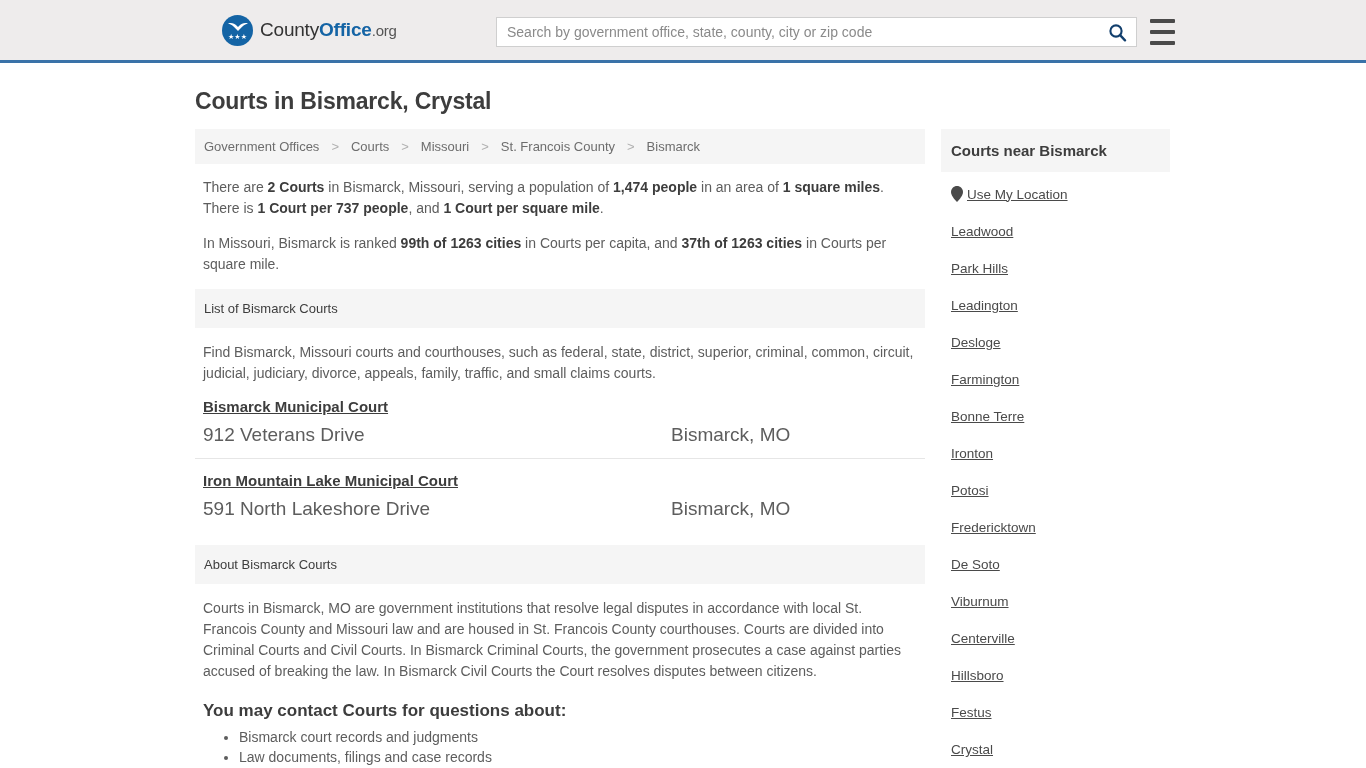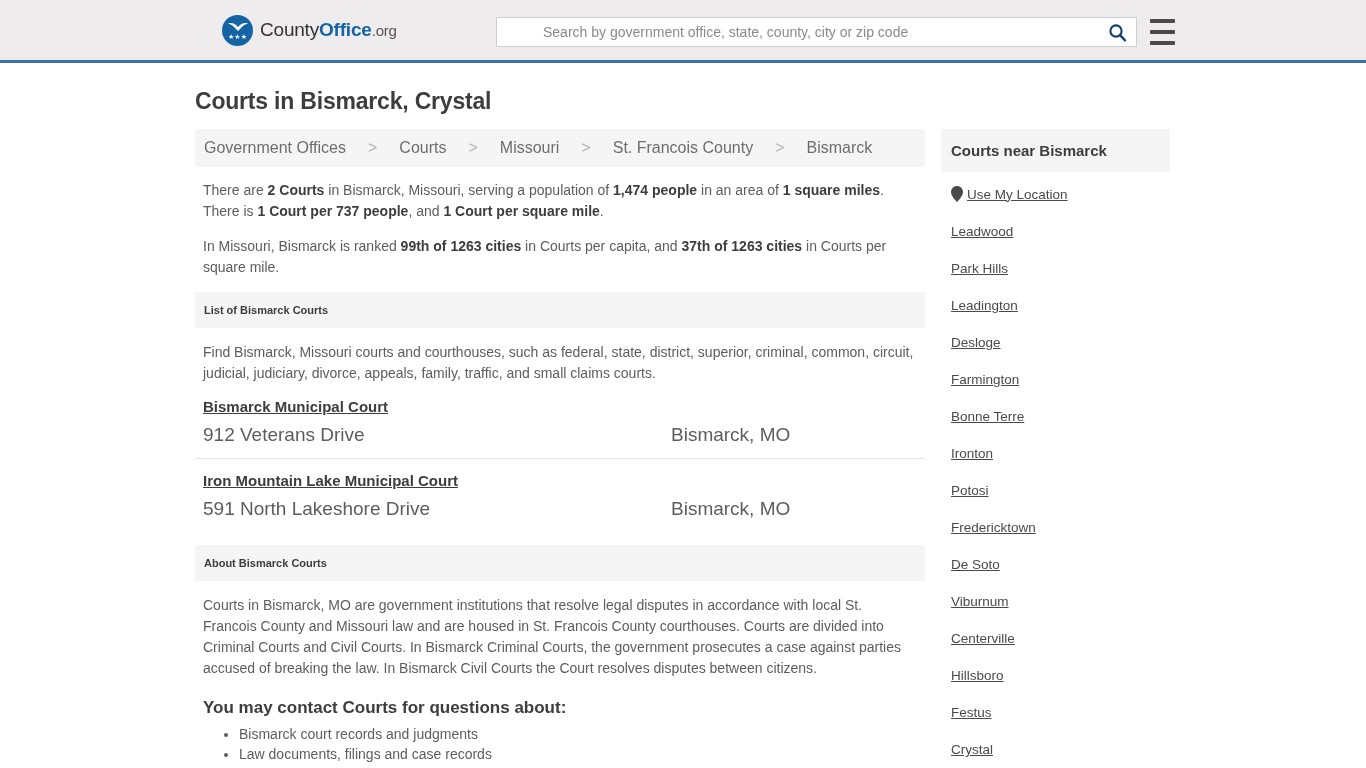--- a/index.html
+++ b/index.html
@@ -74,21 +74,20 @@
   }
   .search-input {
     border: 0; outline: 0;
     flex: 1;
     height: 100%;
     padding: 0 10px;
     font-family: "Liberation Sans", sans-serif;
     font-size: 14px;
     color: #777777;
     background: transparent;
-    margin-left: 36px;
   }
   .search-input::placeholder { color: #8a8a8a; }
   .search-btn {
     width: 38px; height: 100%;
     border: 0; background: transparent;
     display: flex; align-items: center; justify-content: center;
     cursor: pointer;
     padding: 0;
   }
   .menu-btn {
@@ -127,26 +126,26 @@
     letter-spacing: -0.2px;
   }
   .columns { display: flex; gap: 16px; align-items: flex-start; }
   .main-col { width: 730px; margin-left: 7px; }
   .side-col { width: 229px; }
 
   
   .breadcrumb {
     background: #f5f5f5;
     padding: 10px 9px;
-    font-size: 16px;
+    font-size: 13px;
     color: #6d6d6d;
     display: flex;
     flex-wrap: wrap;
     align-items: flex-end;
-    gap: 15px;
+    gap: 5px;
   }
   .breadcrumb a {
     color: #6d6d6d;
     text-decoration: none;
   }
   .breadcrumb .sep { color: #b0b0b0; padding: 0 7px; }
 
   
   .stats {
     padding: 13px 8px 0 8px;
@@ -154,22 +153,22 @@
     line-height: 21px;
     color: #5d5d5d;
   }
   .stats p { margin: 0 0 14px 0; }
   .stats b { color: #3d3d3d; font-weight: bold; }
 
   
   .sec-head {
     background: #f5f5f5;
     padding: 12px 9px;
-    font-size: 11px;
-    font-weight: bold;
+    font-size: 13px;
+    font-weight: normal;
     color: #3d3d3d;
     margin-top: 12px;
   }
   .sec-body {
     padding: 14px 8px 0 8px;
     font-size: 14px;
     line-height: 21px;
     color: #5d5d5d;
   }
   .sec-body p { margin: 0 0 8px 0; }

